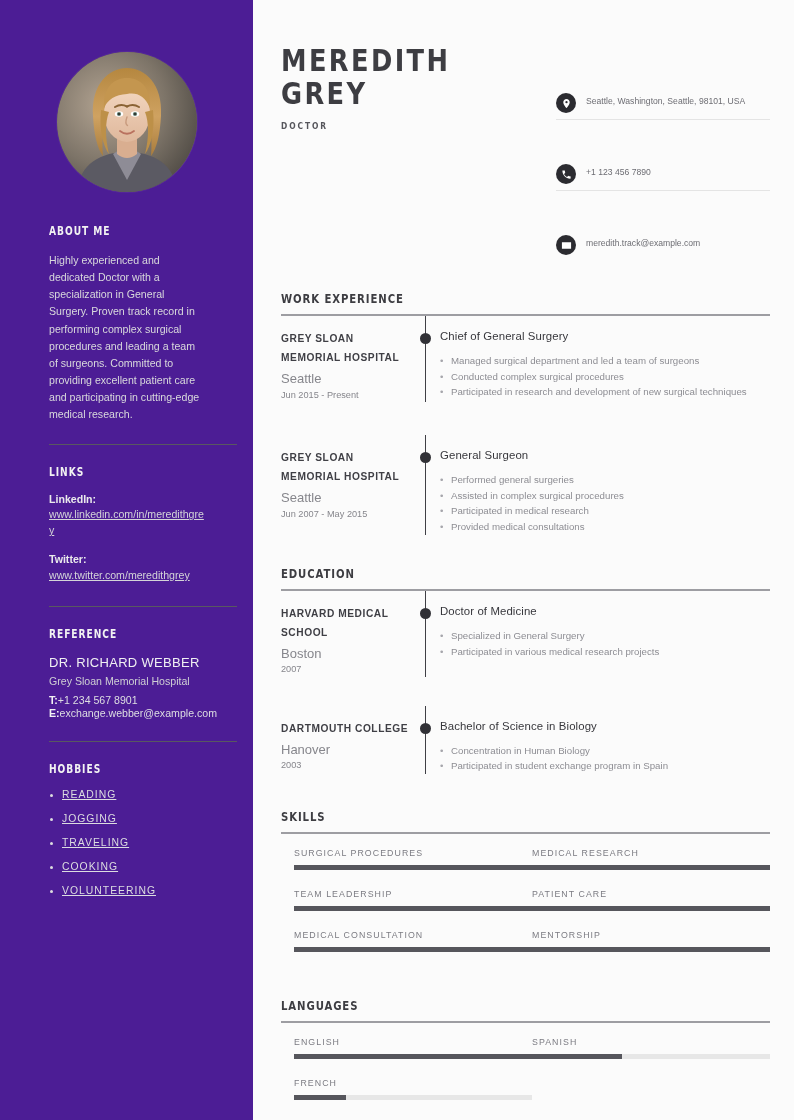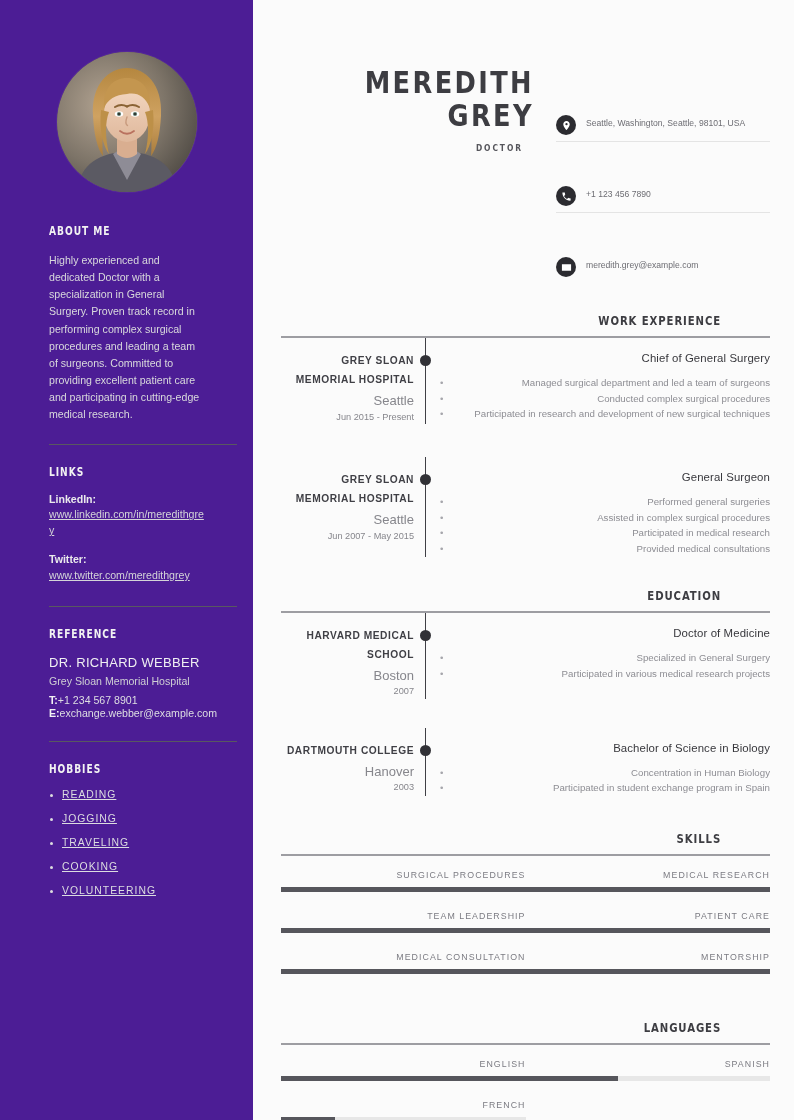--- a/index.html
+++ b/index.html
@@ -64,21 +64,21 @@
   .hobby-list li {
     font-size:10.4px; color:#dcdce0; letter-spacing:1px;
     padding-left:13px; position:relative; margin-bottom:13px;text-decoration:underline;
   }
   .hobby-list li:before {
     content:""; position:absolute; left:1px; top:5px;
     width:3px; height:3px; border-radius:50%; background:#dcdce0;
   }
 
   
-  .main { flex:1; background:#fbfbfb; padding:66px 24px 0 28px; position:relative;text-align:right; }
+  .main { flex:1; background:#fbfbfb; padding:44px 24px 0 28px; position:relative; }
 
   .head-row { display:flex; align-items:flex-start; }
   .name-col { flex:0 0 275px; }
   .fname, .lname {
     font-family:"DejaVu Sans Condensed","Liberation Sans", sans-serif;
     font-weight:700;
     font-size:31px;
     letter-spacing:2.6px;
     color:#3d3d42;
     line-height:1.08;
@@ -130,21 +130,21 @@
   .tl-title { font-size:11.4px; color:#37373c; letter-spacing:.1px; }
   .tl-bullets { list-style:none; margin-top:11px; }
   .tl-bullets li {
     font-size:9.7px; color:#8d8d93; line-height:1.62;
     padding-left:11px; position:relative;
   }
   .tl-bullets li:before {
     content:"•"; position:absolute; left:0; top:0; color:#a6a6ac;
   }
 
-  .grid2 { display:flex; margin-top:14px; }
+  .grid2 { display:flex; margin-top:14px;margin-left:13px; }
   .grid2 .col { flex:1; }
   .meter { margin-bottom:19px; }
   .meter-label {
     font-size:8.8px; color:#7b7b82; letter-spacing:1.05px;
     text-transform:uppercase; margin-bottom:7px;
   }
   .meter-track { height:5px; background:#e7e7e7; width:100%; position:relative; }
   .meter-fill { height:5px; background:#56565c; position:absolute; left:0; top:0; }
 </style>
 </head>
@@ -282,21 +282,21 @@
           </span>
           <span class="c-txt">+1 123 456 7890</span>
         </div>
 
         <div class="c-row">
           <span class="c-ico">
             <svg width="11" height="11" viewBox="0 0 24 24" fill="#ffffff">
                 <path d="M2 5h20v14H2V5zm10 8L3.2 6.6h17.6L12 13z"></path>
               </svg>
           </span>
-          <span class="c-txt">meredith.grey@example.com</span>
+          <span class="c-txt">meredith.track@example.com</span>
         </div>
       </div>
     </div>
 
     <section class="sec">
       <div class="sec-h">WORK EXPERIENCE</div>
       <div class="sec-rule"></div>
 
       <div class="tl-item">
         <div class="tl-left">

